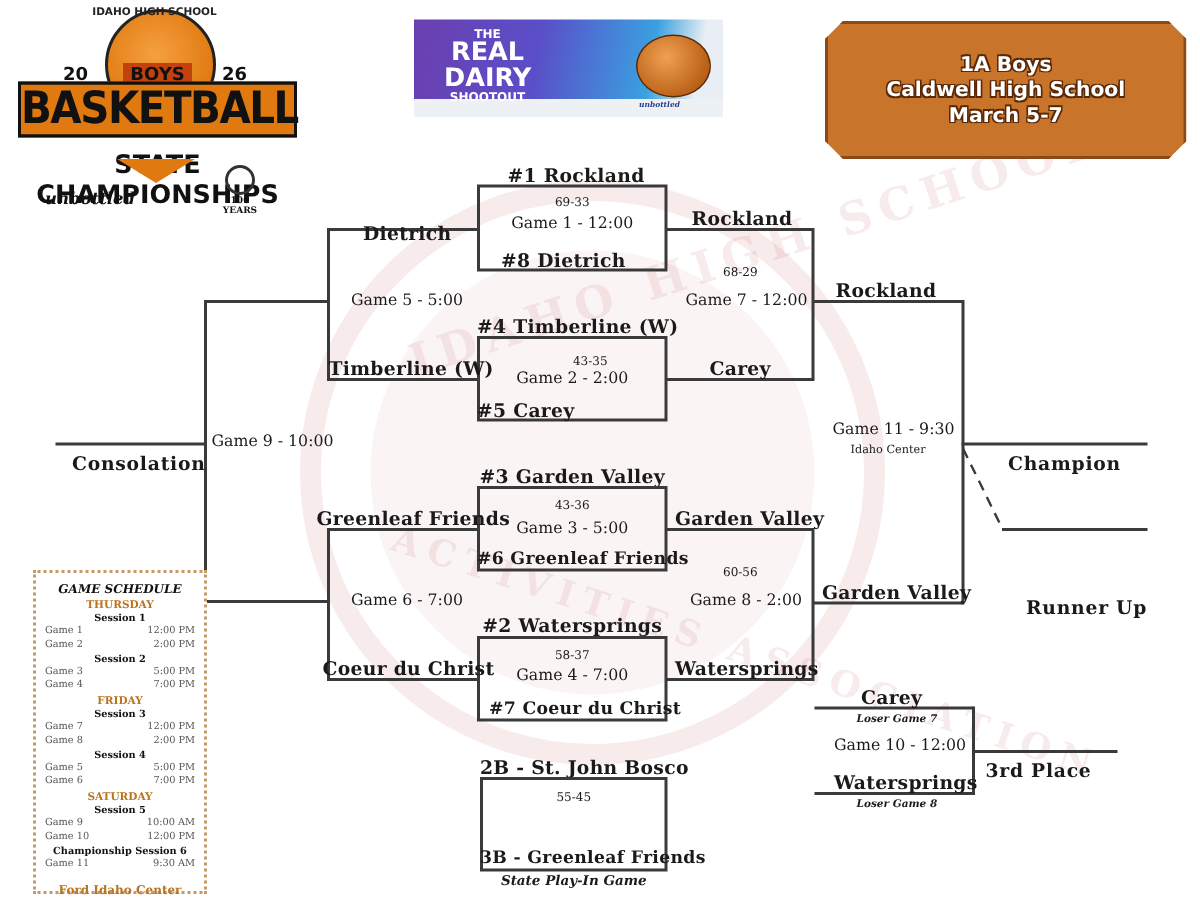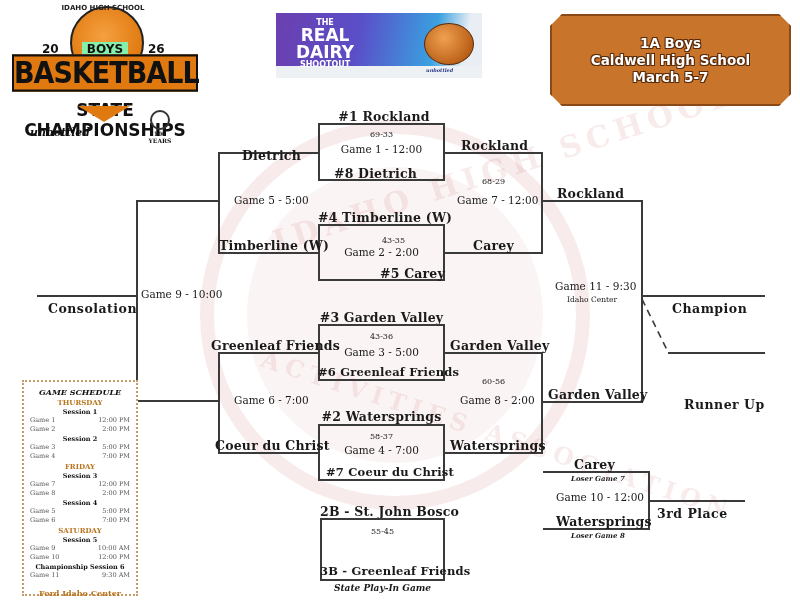--- a/index.html
+++ b/index.html
@@ -23,21 +23,21 @@
         background:rgba(190,60,60,0.06); }
   .wm-text { position:absolute; font-weight:bold; font-size:30px; color:rgba(190,60,60,0.10); letter-spacing:6px; }
 
   
   .logo { position:absolute; left:8px; top:4px; width:190px; height:140px; }
   .logo-arc { position:absolute; left:62px; top:2px; width:70px; height:70px; border-radius:50%;
               background:radial-gradient(circle at 45% 40%, #f5a040, #e07a10 70%); border:2px solid #222; }
   .logo-top { position:absolute; left:0; top:0; width:190px; text-align:center; font-family:"DejaVu Sans", sans-serif;
               font-size:7px; font-weight:bold; color:#222; }
   .logo-yr { position:absolute; top:38px; font-family:"DejaVu Sans", sans-serif; font-weight:bold; font-size:12px; color:#111; }
-  .logo-boys { position:absolute; left:74px; top:38px; width:46px; text-align:center; font-family:"DejaVu Sans", sans-serif; font-weight:bold; font-size:12px; color:#111; background:#86efac; }
+  .logo-boys { position:absolute; left:74px; top:38px; width:46px; text-align:center; font-family:"DejaVu Sans", sans-serif; font-weight:bold; font-size:12px; color:#111; background:#c2410c; }
   .logo-bb { position:absolute; left:4px; top:52px; width:186px; height:34px; background:#e07a10; border:2px solid #111; box-sizing:border-box;
              font-family:"DejaVu Sans", sans-serif; font-weight:bold; font-size:27px; color:#111; text-align:center; line-height:30px; letter-spacing:-1px; transform:scaleY(1.1); }
   .logo-sc { position:absolute; left:4px; top:96px; width:186px; text-align:center; font-family:"DejaVu Sans", sans-serif; font-weight:bold; font-size:17px; color:#111; }
   .logo-chev { position:absolute; left:70px; top:102px; width:0; height:0; border-left:26px solid transparent; border-right:26px solid transparent; border-top:16px solid #e07a10; }
   .logo-unb { position:absolute; left:22px; top:122px; font-family:"DejaVu Serif", serif; font-style:italic; font-weight:bold; font-size:11px; color:#111; }
   .logo-100 { position:absolute; left:134px; top:106px; width:36px; height:28px; text-align:center; font-size:6px; font-weight:bold; color:#111; }
   .logo-100 .seal { width:20px; height:20px; margin:0 auto; border-radius:50%; border:2px solid #333; box-sizing:border-box; }
 
   
   .dairy { position:absolute; left:276px; top:13px; width:206px; height:65px; overflow:hidden;
@@ -113,21 +113,21 @@
 <div class="team" style="left:330px; top:109px; width:108px; text-align:center;">#1 Rockland</div>
 <div class="box" style="left:318px; top:123px; width:127px; height:58px;"></div>
 <div class="score" style="left:318px; top:130px; width:127px; text-align:center;">69-33</div>
 <div class="game" style="left:318px; top:143px; width:127px; text-align:center;">Game 1 - 12:00</div>
 <div class="team" style="left:334px; top:166px; width:127px; ">#8 Dietrich</div>
 
 <div class="team" style="left:318px; top:210px; width:127px; text-align:center;">#4 Timberline (W)</div>
 <div class="box" style="left:318px; top:224px; width:127px; height:57px;"></div>
 <div class="score" style="left:318px; top:236px; width:151px; text-align:center;">43-35</div>
 <div class="game" style="left:318px; top:246px; width:127px; text-align:center;">Game 2 - 2:00</div>
-<div class="team" style="left:318px; top:266px; width:127px; text-align:right;">#5 Carey</div>
+<div class="team" style="left:318px; top:266px; width:127px; text-align:left;">#5 Carey</div>
 
 <div class="team" style="left:318px; top:310px; width:127px; text-align:center;">#3 Garden Valley</div>
 <div class="box" style="left:318px; top:324px; width:127px; height:57px;"></div>
 <div class="score" style="left:318px; top:332px; width:127px; text-align:center;">43-36</div>
 <div class="game" style="left:318px; top:346px; width:127px; text-align:center;">Game 3 - 5:00</div>
 <div class="team" style="left:318px; top:365px; width:127px; text-align:center; font-size:11.5px;">#6 Greenleaf Friends</div>
 
 <div class="team" style="left:318px; top:409px; width:127px; text-align:center;">#2 Watersprings</div>
 <div class="box" style="left:318px; top:424px; width:127px; height:57px;"></div>
 <div class="score" style="left:318px; top:432px; width:127px; text-align:center;">58-37</div>

